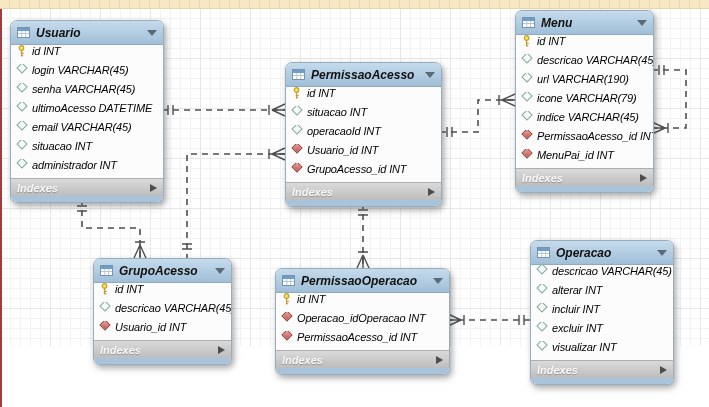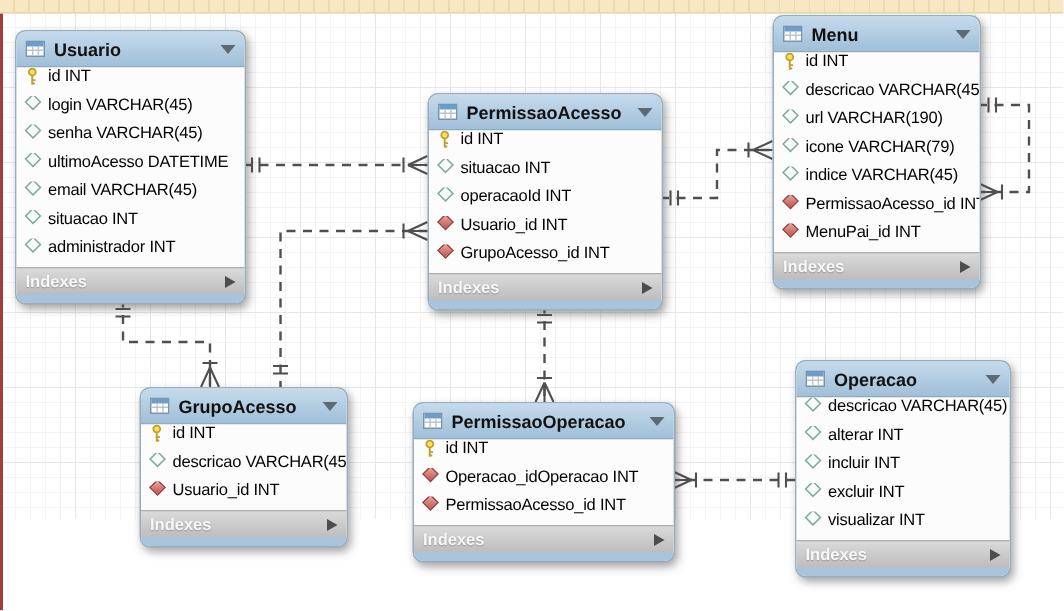--- a/index.html
+++ b/index.html
@@ -4,21 +4,21 @@
 <style>
   html,body{margin:0;padding:0;}
   body{width:709px;height:407px;overflow:hidden;font-family:"Liberation Sans",sans-serif;}
   #canvas{position:relative;width:709px;height:346px;background-color:#ffffff;
     background-image:
       linear-gradient(to right,#e7e7e7 1px,transparent 1px),
       linear-gradient(to bottom,#e7e7e7 1px,transparent 1px),
       linear-gradient(to right,#f3f3f3 1px,transparent 1px),
       linear-gradient(to bottom,#f3f3f3 1px,transparent 1px);
     background-size:50px 50px,50px 50px,10px 10px,10px 10px;
-    background-position:0 8px,0 8px,0 8px,0 8px;}
+    background-position:0 8px,0 8px,0 8px,0 8px;font-style:italic;}
   .ruler{position:absolute;left:0;top:0;width:709px;height:8px;background:#f7e7c3;
     background-image:repeating-linear-gradient(90deg,transparent 0 9px,#ecd9ae 9px 10px);
     border-bottom:1px solid #e8d6ab;z-index:5;}
   .page-edge{position:absolute;left:0;top:8px;width:2px;height:399px;background:#a33c3c;z-index:4;}
   #conn{position:absolute;left:0;top:0;width:709px;height:407px;z-index:2;}
   .rel{fill:none;stroke:#4f4f4f;stroke-width:1.6;stroke-dasharray:6 5;}
   .mk{fill:none;stroke:#4f4f4f;stroke-width:1.4;}
   #tables{position:absolute;left:0;top:0;z-index:3;}
   .table{position:absolute;border-radius:7px;background:#fcfcfc;border:1px solid #98aebf;
     box-shadow:2px 3px 6px rgba(80,80,80,.5);overflow:hidden;}

